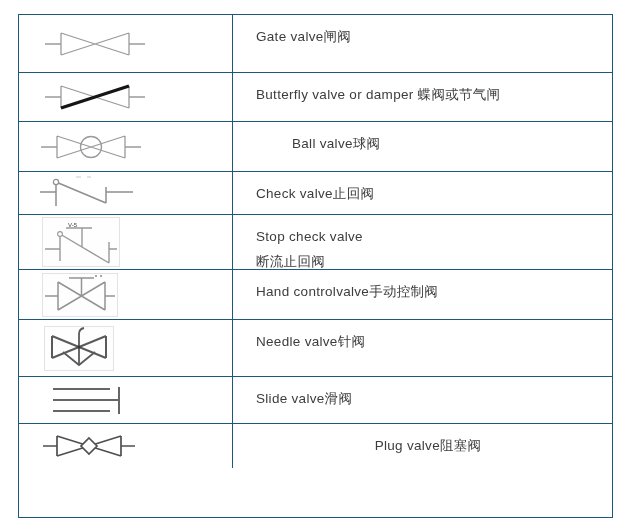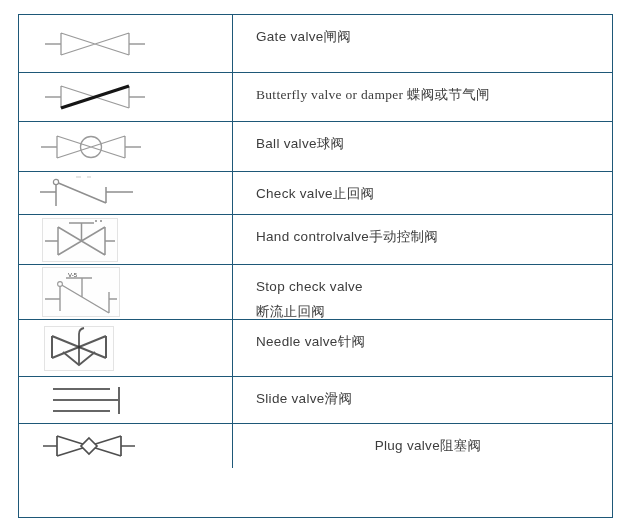--- a/index.html
+++ b/index.html
@@ -40,32 +40,32 @@
     <div class="row" style="height: 58px;">
       <div class="cell-sym">
         <svg style="margin-left:26px" width="100" height="40" viewBox="0 0 100 40" xmlns="http://www.w3.org/2000/svg">
           <path d="M0,20 H16 M84,20 H100 M16,9 V31 M84,9 V31 M16,9 L84,31 M16,31 L84,9" stroke="#9a9a9a" stroke-width="1.3" fill="none"></path>
         </svg>
       </div>
       <div class="cell-label">
         <div class="line">Gate valve闸阀</div>
       </div>
     </div>
-    <div class="row" style="height: 49px; font-family: Liberation Serif, serif;">
+    <div class="row" style="height: 49px;">
       <div class="cell-sym">
         <svg style="margin-left:26px" width="100" height="40" viewBox="0 0 100 40" xmlns="http://www.w3.org/2000/svg">
           <path d="M0,20 H16 M84,20 H100 M16,9 V31 M84,9 V31 M16,9 L84,31 M16,31 L84,9" stroke="#9a9a9a" stroke-width="1.3" fill="none"></path>
           <path d="M16,31 L84,9" stroke="#151515" stroke-width="3.4" fill="none"></path>
         </svg>
       </div>
       <div class="cell-label">
         <div class="line">Butterfly valve or damper 蝶阀或节气闸</div>
       </div>
     </div>
-    <div class="row" style="height: 50px;">
+    <div class="row" style="height: 50px; gap: 36px;">
       <div class="cell-sym">
         <svg style="margin-left:22px" width="100" height="40" viewBox="0 0 100 40" xmlns="http://www.w3.org/2000/svg">
           <path d="M0,20 H16 M84,20 H100 M16,9 V31 M84,9 V31 M16,9 L84,31 M16,31 L84,9" stroke="#9a9a9a" stroke-width="1.3" fill="none"></path>
           <circle cx="50" cy="20" r="10.5" fill="none" stroke="#9a9a9a" stroke-width="1.3"></circle>
         </svg>
       </div>
       <div class="cell-label">
         <div class="line">Ball valve球阀</div>
       </div>
     </div>
@@ -74,46 +74,46 @@
         <svg style="margin-left:19px" width="100" height="36" viewBox="0 0 100 36" xmlns="http://www.w3.org/2000/svg">
           <path d="M2,17 H18 M18,7 V31 M18,7 L68,28 M68,12 V28 M68,17 H95" stroke="#8f8f8f" stroke-width="1.5" fill="none"></path>
              <circle cx="18" cy="7" r="2.6" fill="#fff" stroke="#8f8f8f" stroke-width="1.2"></circle>
              <path d="M38,2 h5 M49,2 h4" stroke="#c9c9c9" stroke-width="1.2" fill="none"></path>
         </svg>
       </div>
       <div class="cell-label">
         <div class="line">Check valve止回阀</div>
       </div>
     </div>
-    <div class="row" style="height: 50px;">
-      <div class="cell-sym">
-        <div class="imgbox" style="margin-left:23px;width:74px;height:42px;">
-          <svg width="74" height="42" viewBox="0 0 74 42" xmlns="http://www.w3.org/2000/svg">
-            <path d="M2,22 H15 M62,22 H72 M15,8 V36 M62,8 V36 M15,8 L62,36 M15,36 L62,8 M38.5,22 V4 M26,4 H51" stroke="#949494" stroke-width="1.5" fill="none"></path>
-             <path d="M52,2 h2 m3,0 h2" stroke="#8a8a8a" stroke-width="1.3" fill="none"></path>
-          </svg>
-        </div>
-      </div>
-      <div class="cell-label">
-        <div class="line">Hand controlvalve手动控制阀</div>
-      </div>
-    </div>
     <div class="row" style="height: 55px;">
       <div class="cell-sym">
         <div class="imgbox" style="margin-left:23px;width:76px;height:48px;">
           <svg width="76" height="48" viewBox="0 0 76 48" xmlns="http://www.w3.org/2000/svg">
             <path d="M2,31 H17 M17,16 V43 M17,16 L66,45 M66,24 V45 M66,31 H74 M39,10 V29 M23,10 H49" stroke="#999999" stroke-width="1.4" fill="none"></path>
              <circle cx="17" cy="16" r="2.4" fill="#fff" stroke="#999999" stroke-width="1.1"></circle>
              <text x="25" y="8.5" font-size="6" fill="#444" font-family="Liberation Sans, sans-serif">V-5</text>
           </svg>
         </div>
       </div>
       <div class="cell-label">
         <div class="line">Stop check valve</div>
         <div class="line">断流止回阀</div>
+      </div>
+    </div>
+    <div class="row" style="height: 50px;">
+      <div class="cell-sym">
+        <div class="imgbox" style="margin-left:23px;width:74px;height:42px;">
+          <svg width="74" height="42" viewBox="0 0 74 42" xmlns="http://www.w3.org/2000/svg">
+            <path d="M2,22 H15 M62,22 H72 M15,8 V36 M62,8 V36 M15,8 L62,36 M15,36 L62,8 M38.5,22 V4 M26,4 H51" stroke="#949494" stroke-width="1.5" fill="none"></path>
+             <path d="M52,2 h2 m3,0 h2" stroke="#8a8a8a" stroke-width="1.3" fill="none"></path>
+          </svg>
+        </div>
+      </div>
+      <div class="cell-label">
+        <div class="line">Hand controlvalve手动控制阀</div>
       </div>
     </div>
     <div class="row" style="height: 57px;">
       <div class="cell-sym">
         <div class="imgbox" style="margin-left:25px;width:68px;height:43px;">
           <svg width="68" height="43" viewBox="0 0 68 43" xmlns="http://www.w3.org/2000/svg">
             <path d="M7,9 V31 M61,9 V31 M7,9 L61,31 M7,31 L61,9" stroke="#5a5a5a" stroke-width="2" fill="none"></path>
              <path d="M34,38 V7 Q34,2 39,1" stroke="#5a5a5a" stroke-width="1.8" fill="none"></path>
              <path d="M18,25 L34,38 L50,25" stroke="#5a5a5a" stroke-width="1.8" fill="none"></path>
              <circle cx="34" cy="20" r="1.6" fill="#333"></circle>

